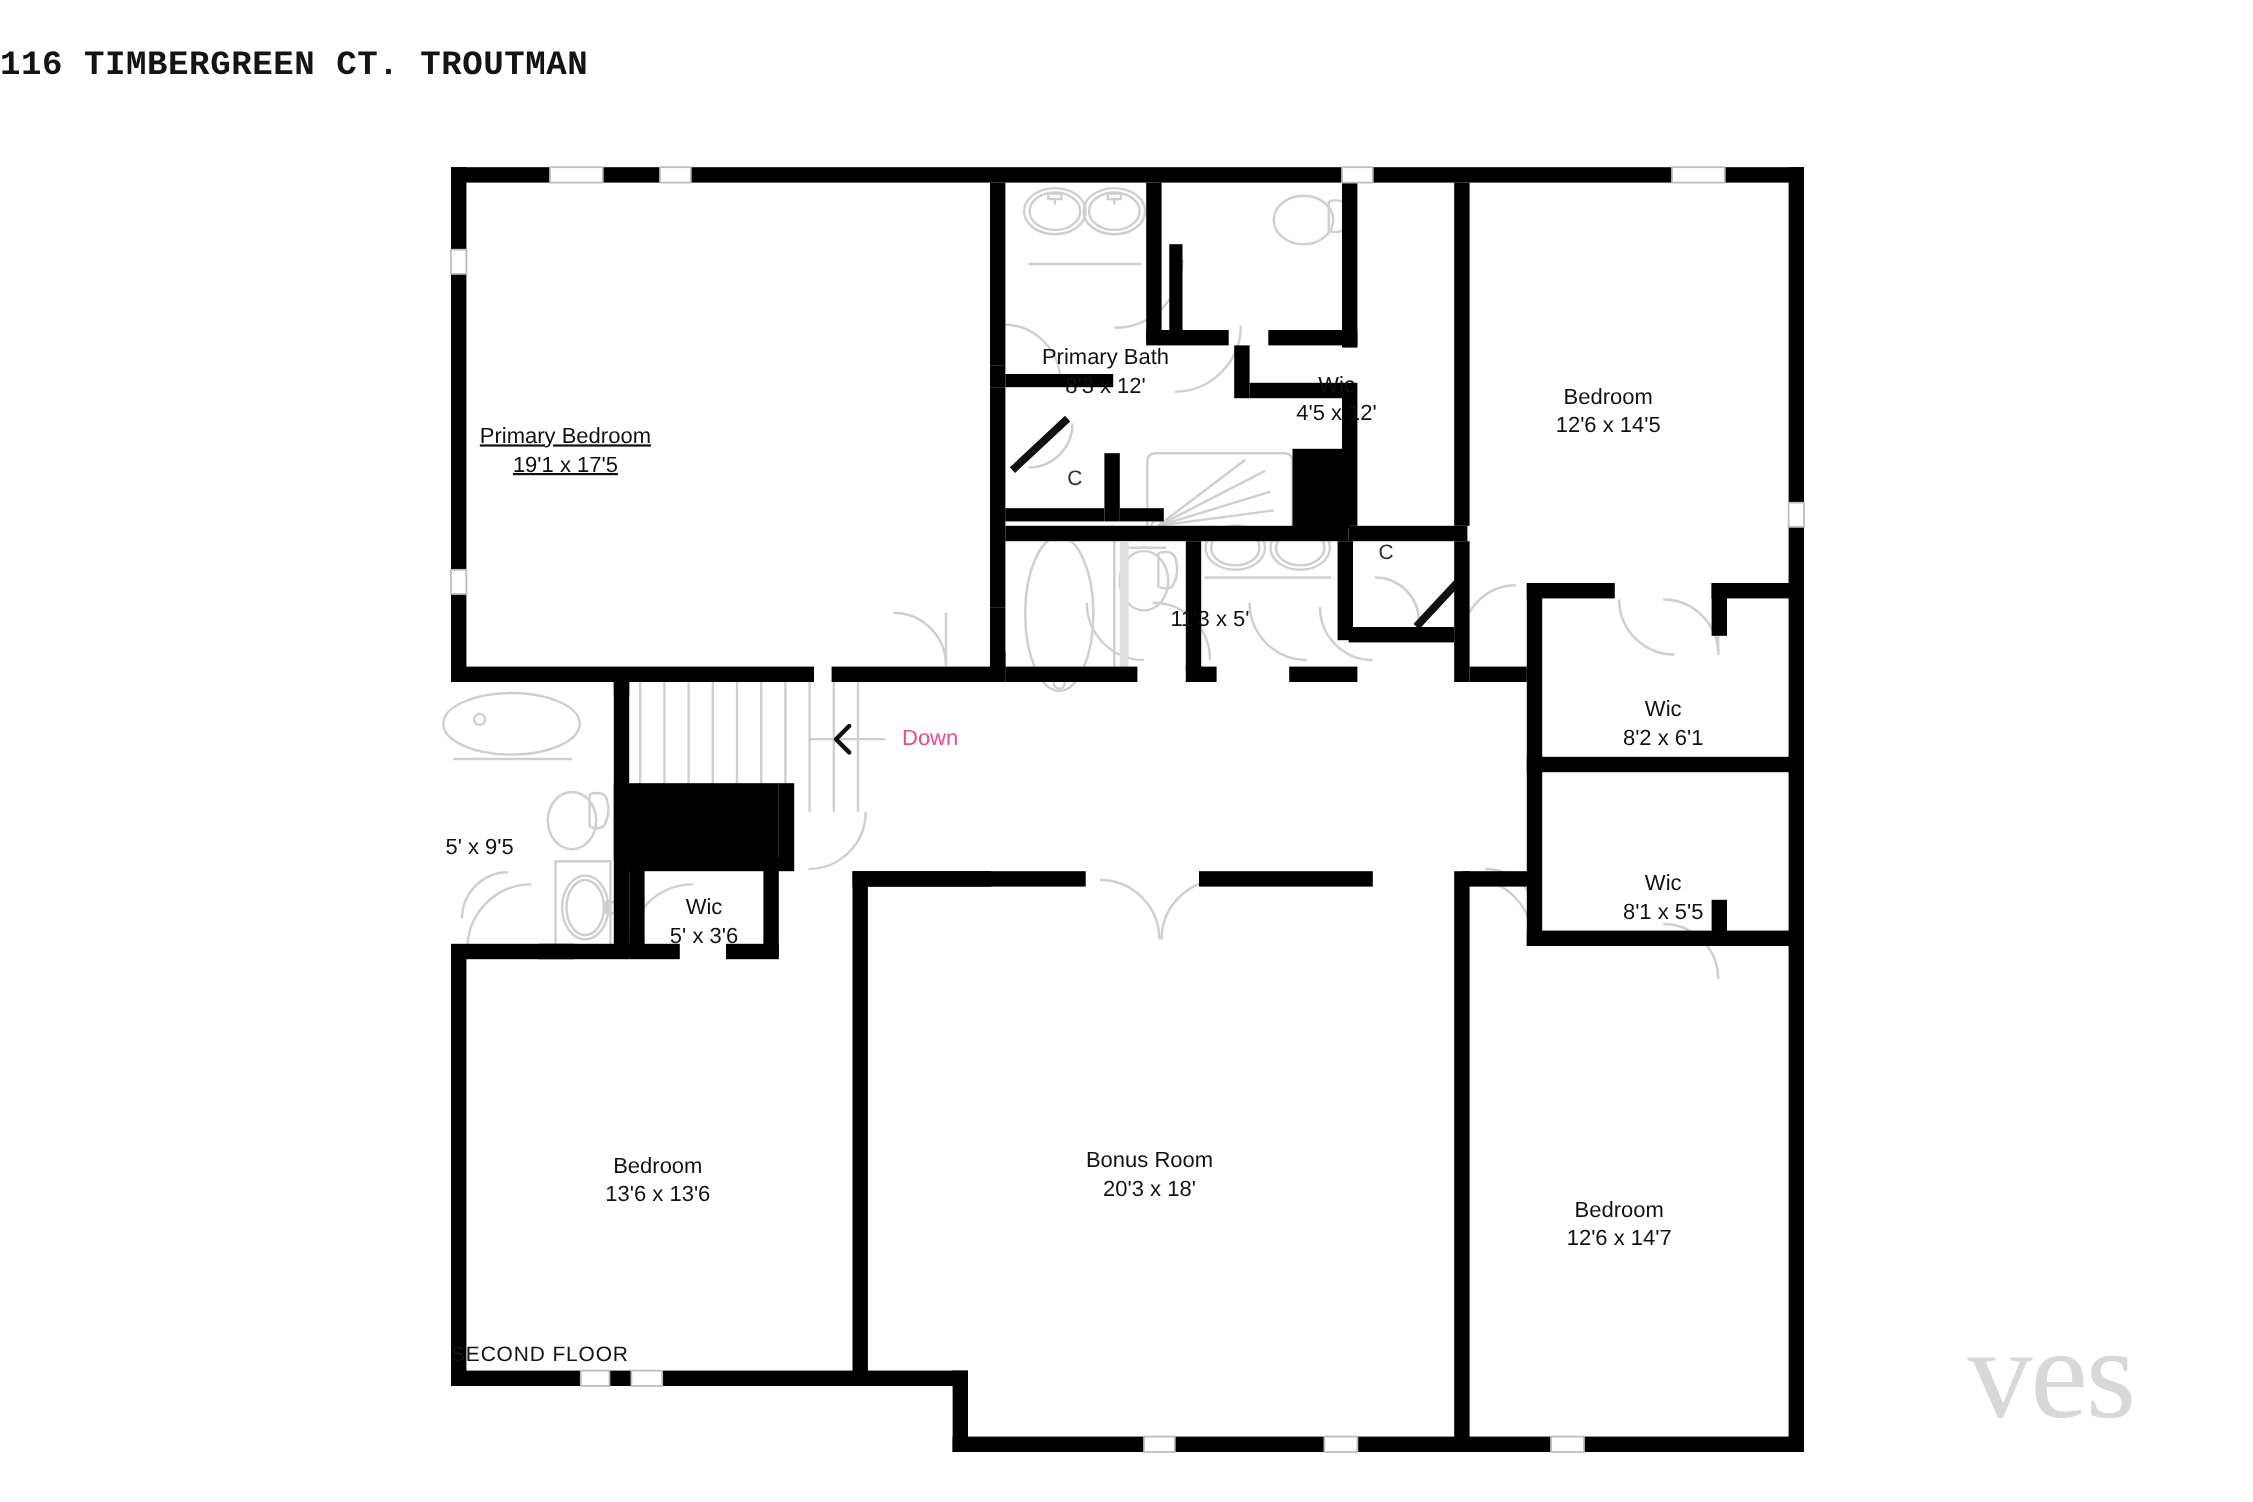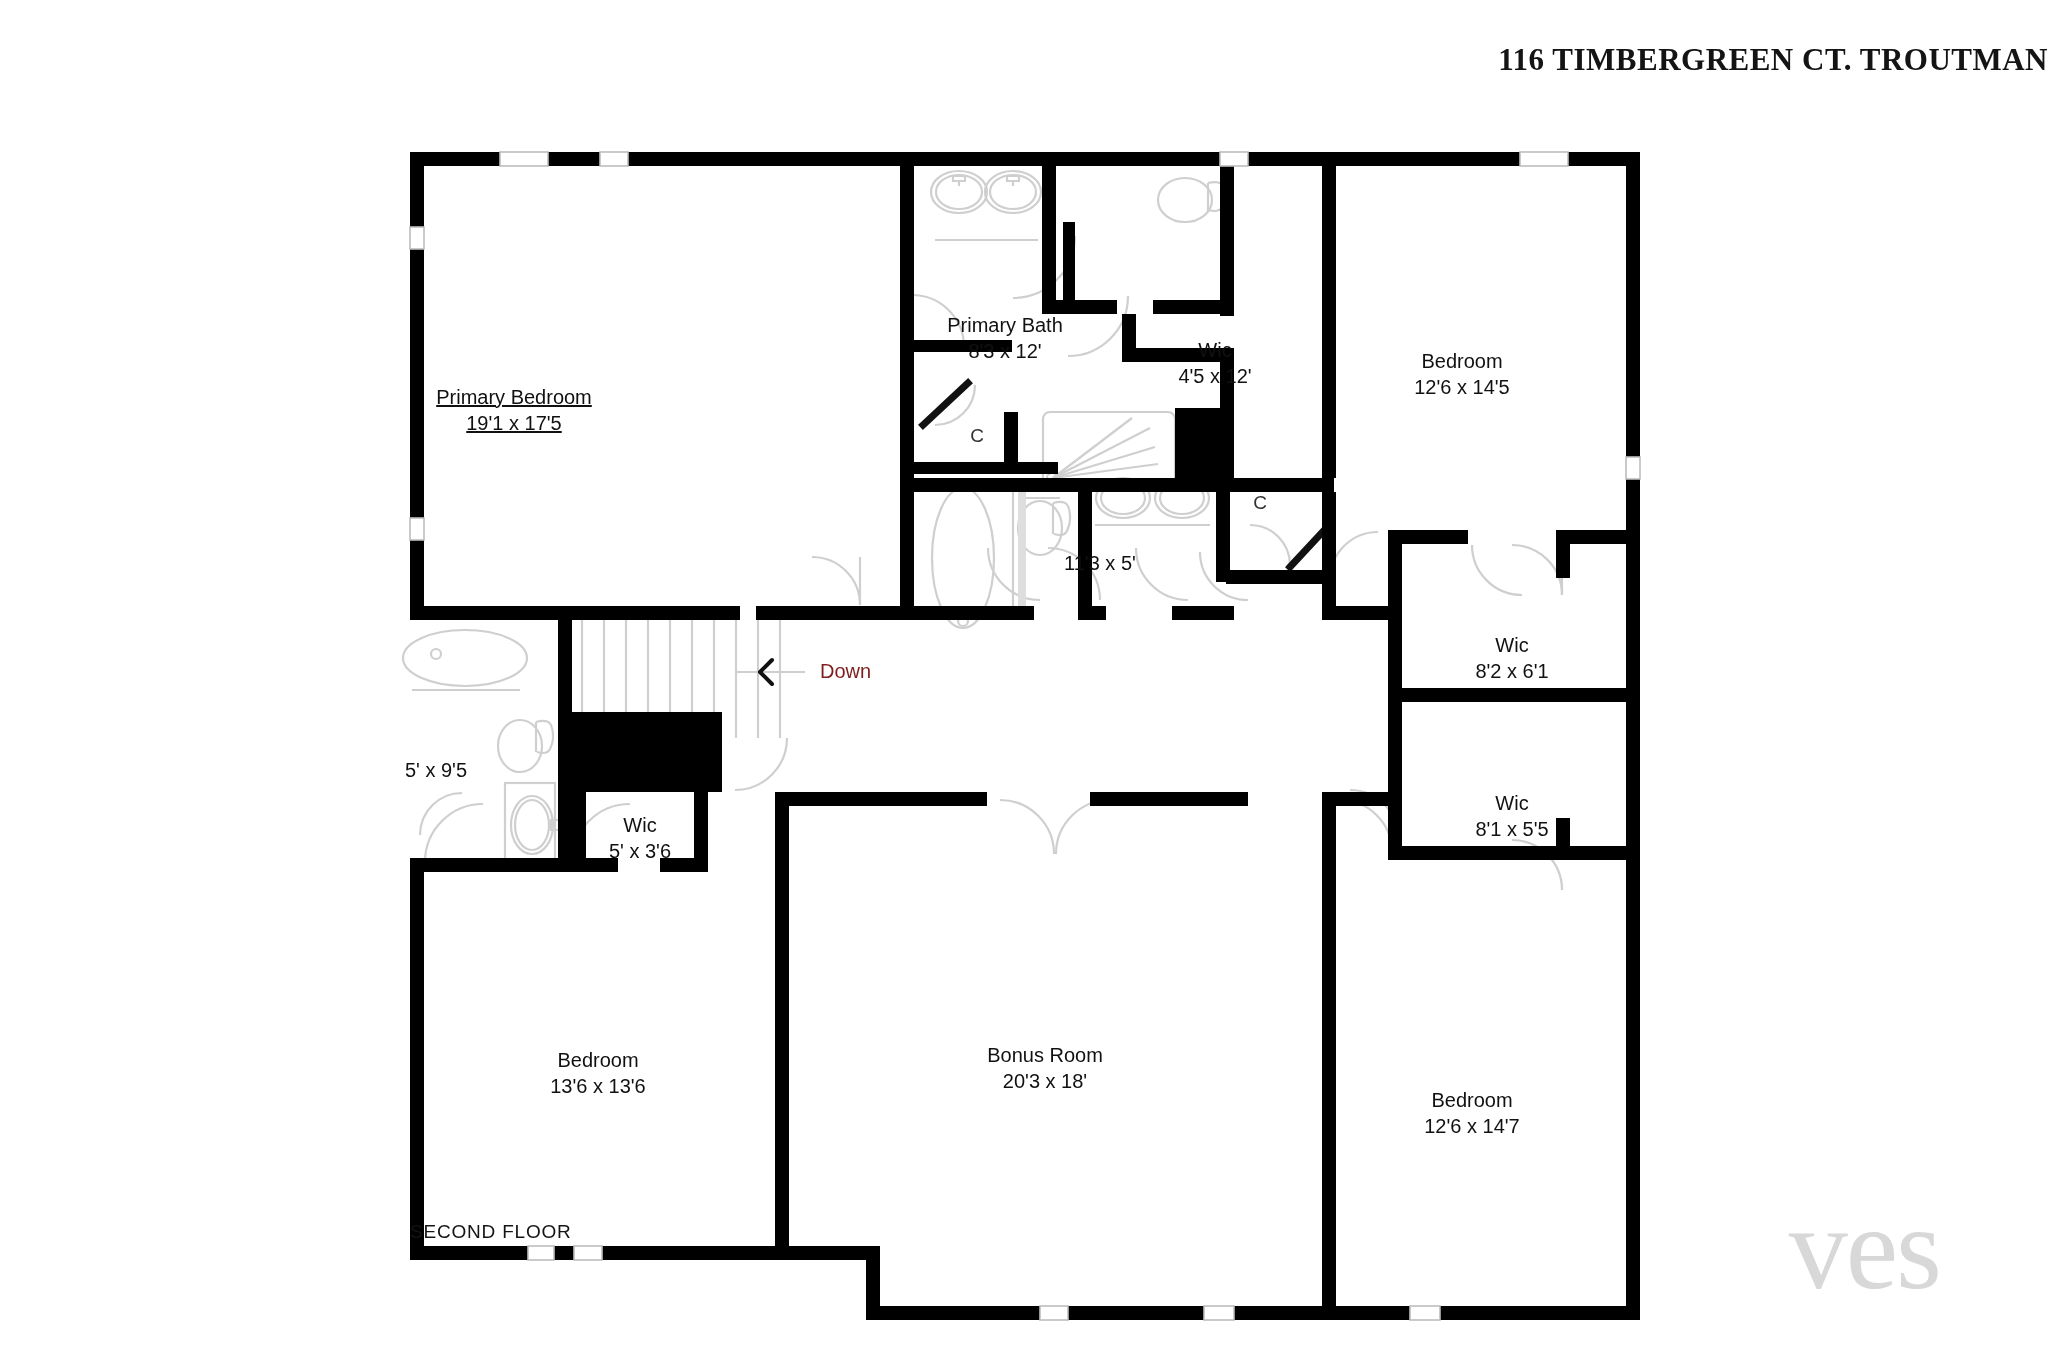--- a/index.html
+++ b/index.html
@@ -18,26 +18,26 @@
     position: absolute;
     left: 0; top: 0;
     width: 2048px;
     height: 1365px;
   }
   #floorplan-title {
     position: absolute;
     left: 0;
     top: 42px;
     width: 2048px;
-    text-align: right;
+    text-align: left;
     font-size: 31px;
     font-weight: bold;
     letter-spacing: 0.5px;
     color: #141414;
-    font-family: Liberation Serif, serif;
+    font-family: Liberation Mono, monospace;
   }
   #floor-label {
     position: absolute;
     left: 410px;
     top: 1221px;
     font-size: 19px;
     letter-spacing: 0.8px;
     color: #141414;
   }
   .room-label {
@@ -58,21 +58,21 @@
   }
   .closet-label {
     position: absolute;
     font-size: 19px;
     color: #333333;
     text-align: center;
   }
   .stair-label {
     position: absolute;
     font-size: 20px;
-    color: #7f1d1d;
+    color: #ec4899;
   }
   svg.plan-svg {
     position: absolute;
     left: 0; top: 0;
     width: 2048px;
     height: 1365px;
   }
   .wm {
     position: absolute;
     right: 108px;

